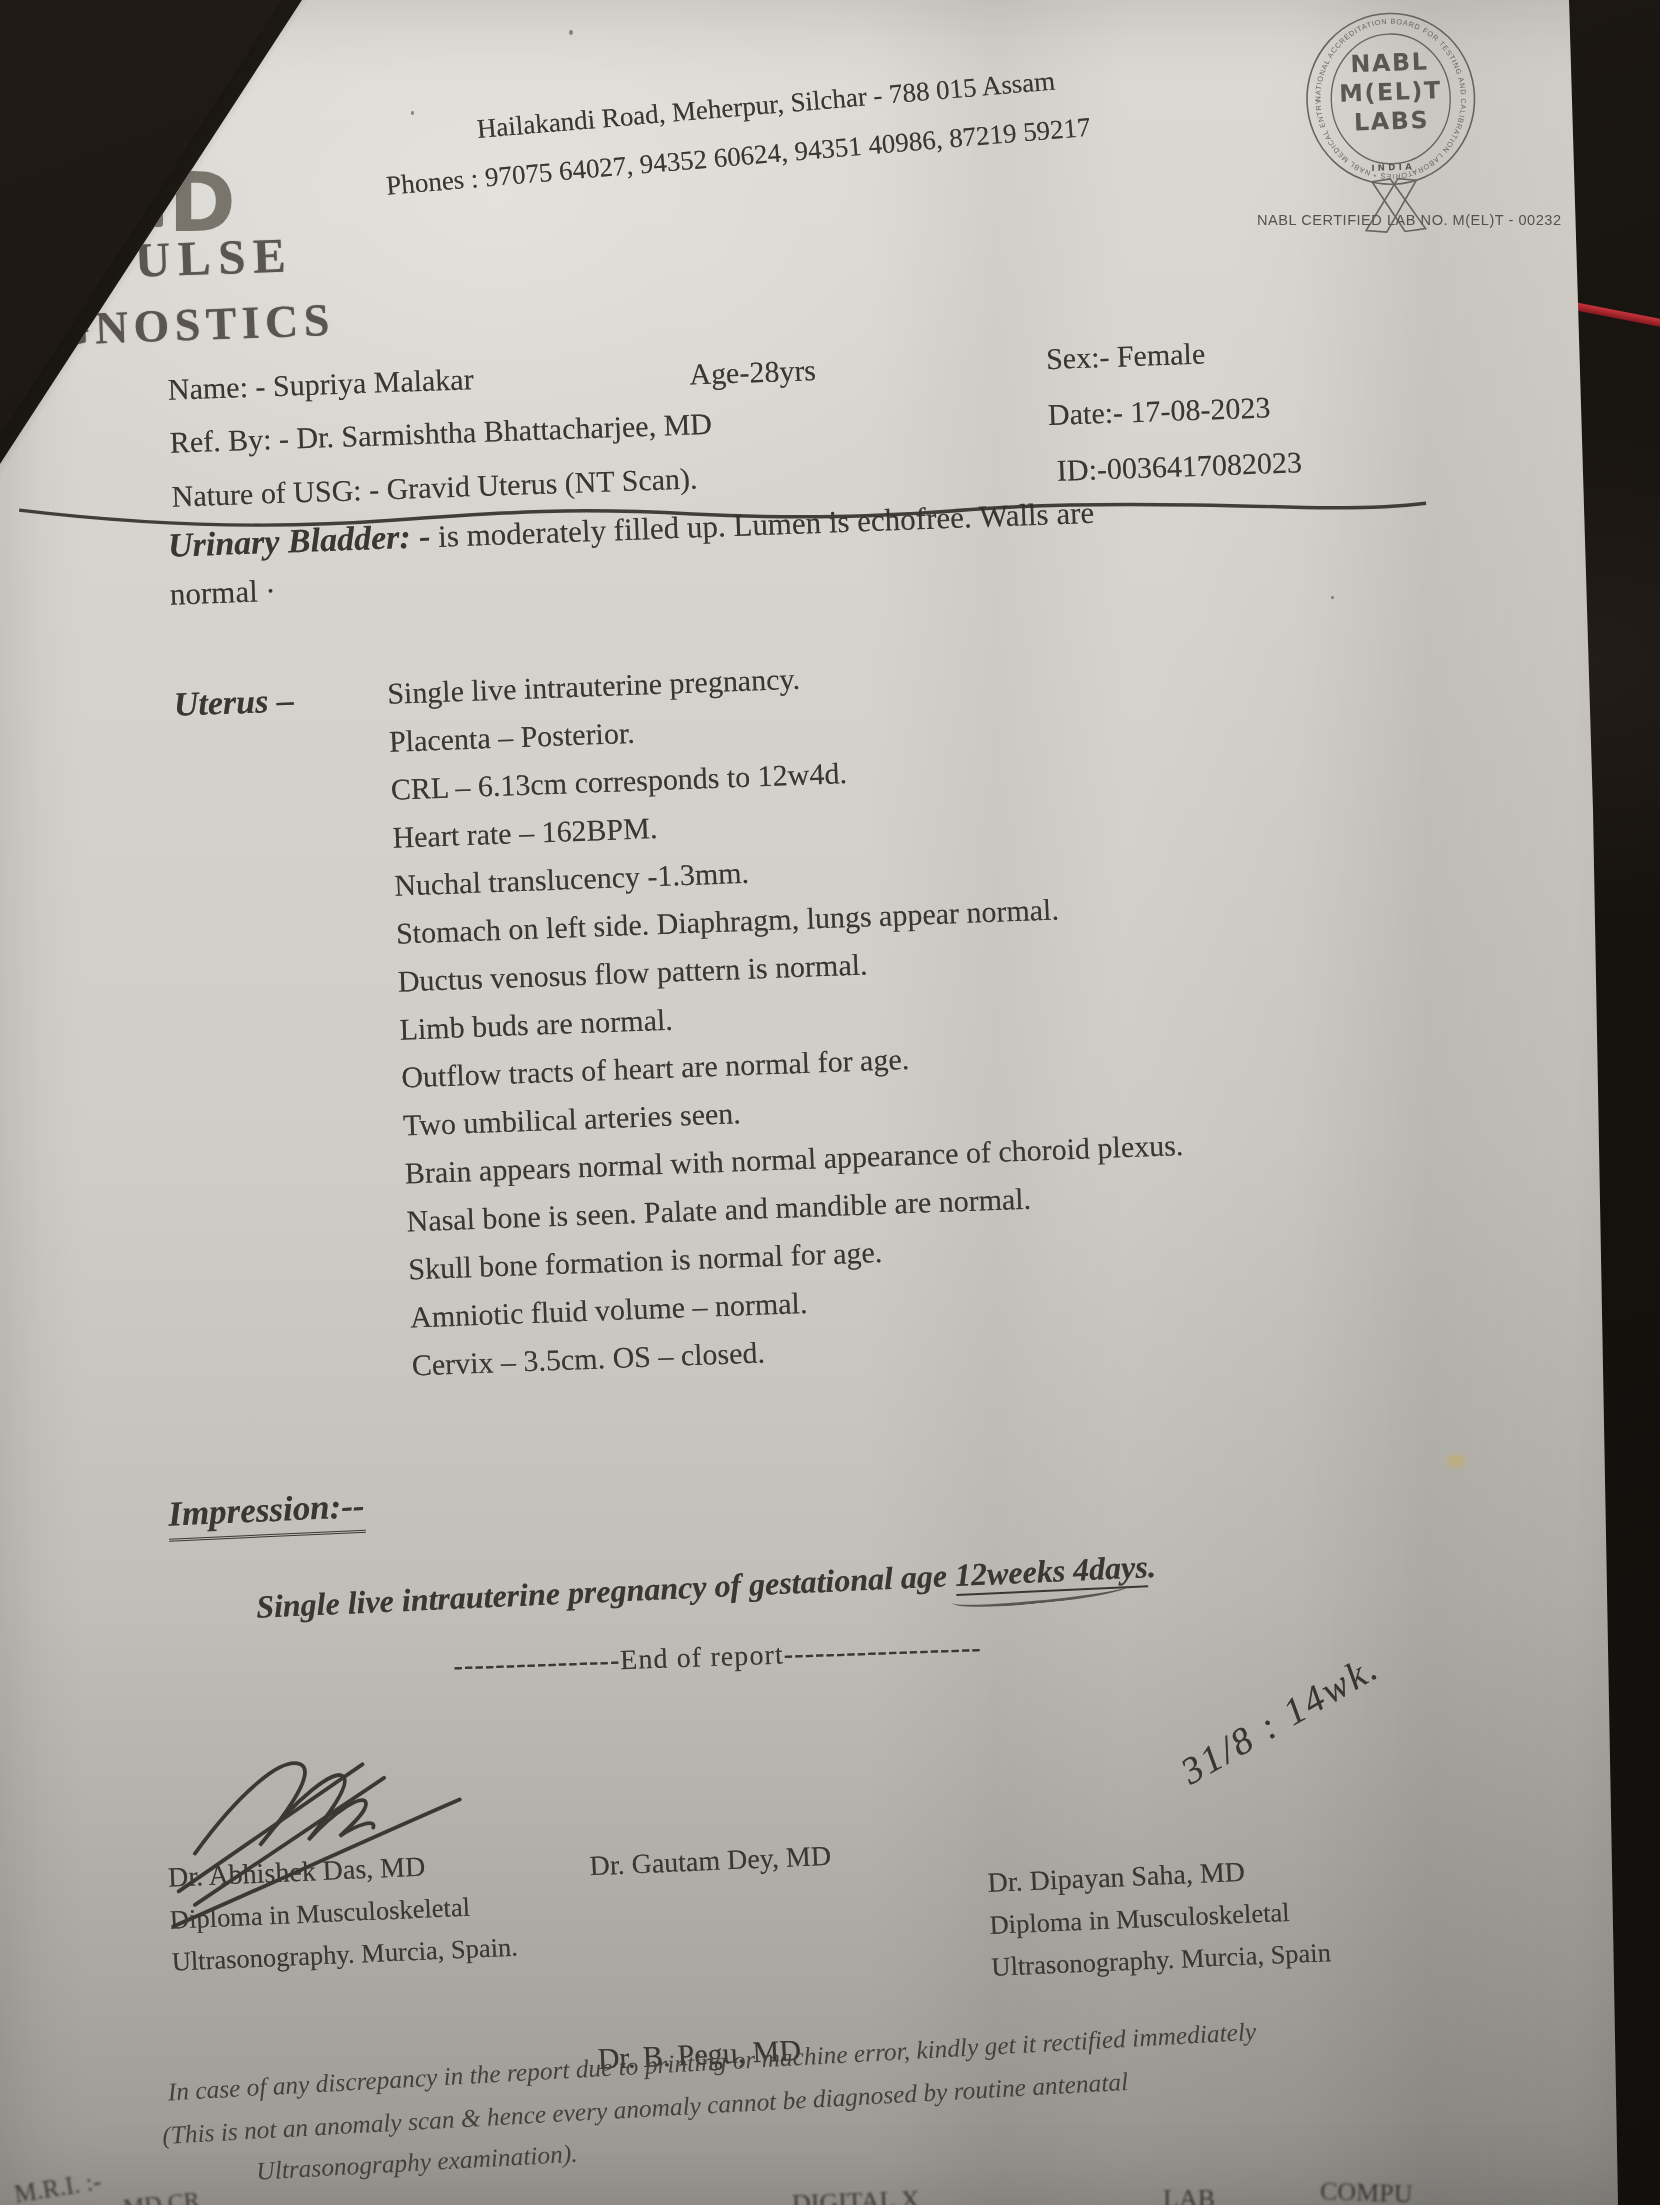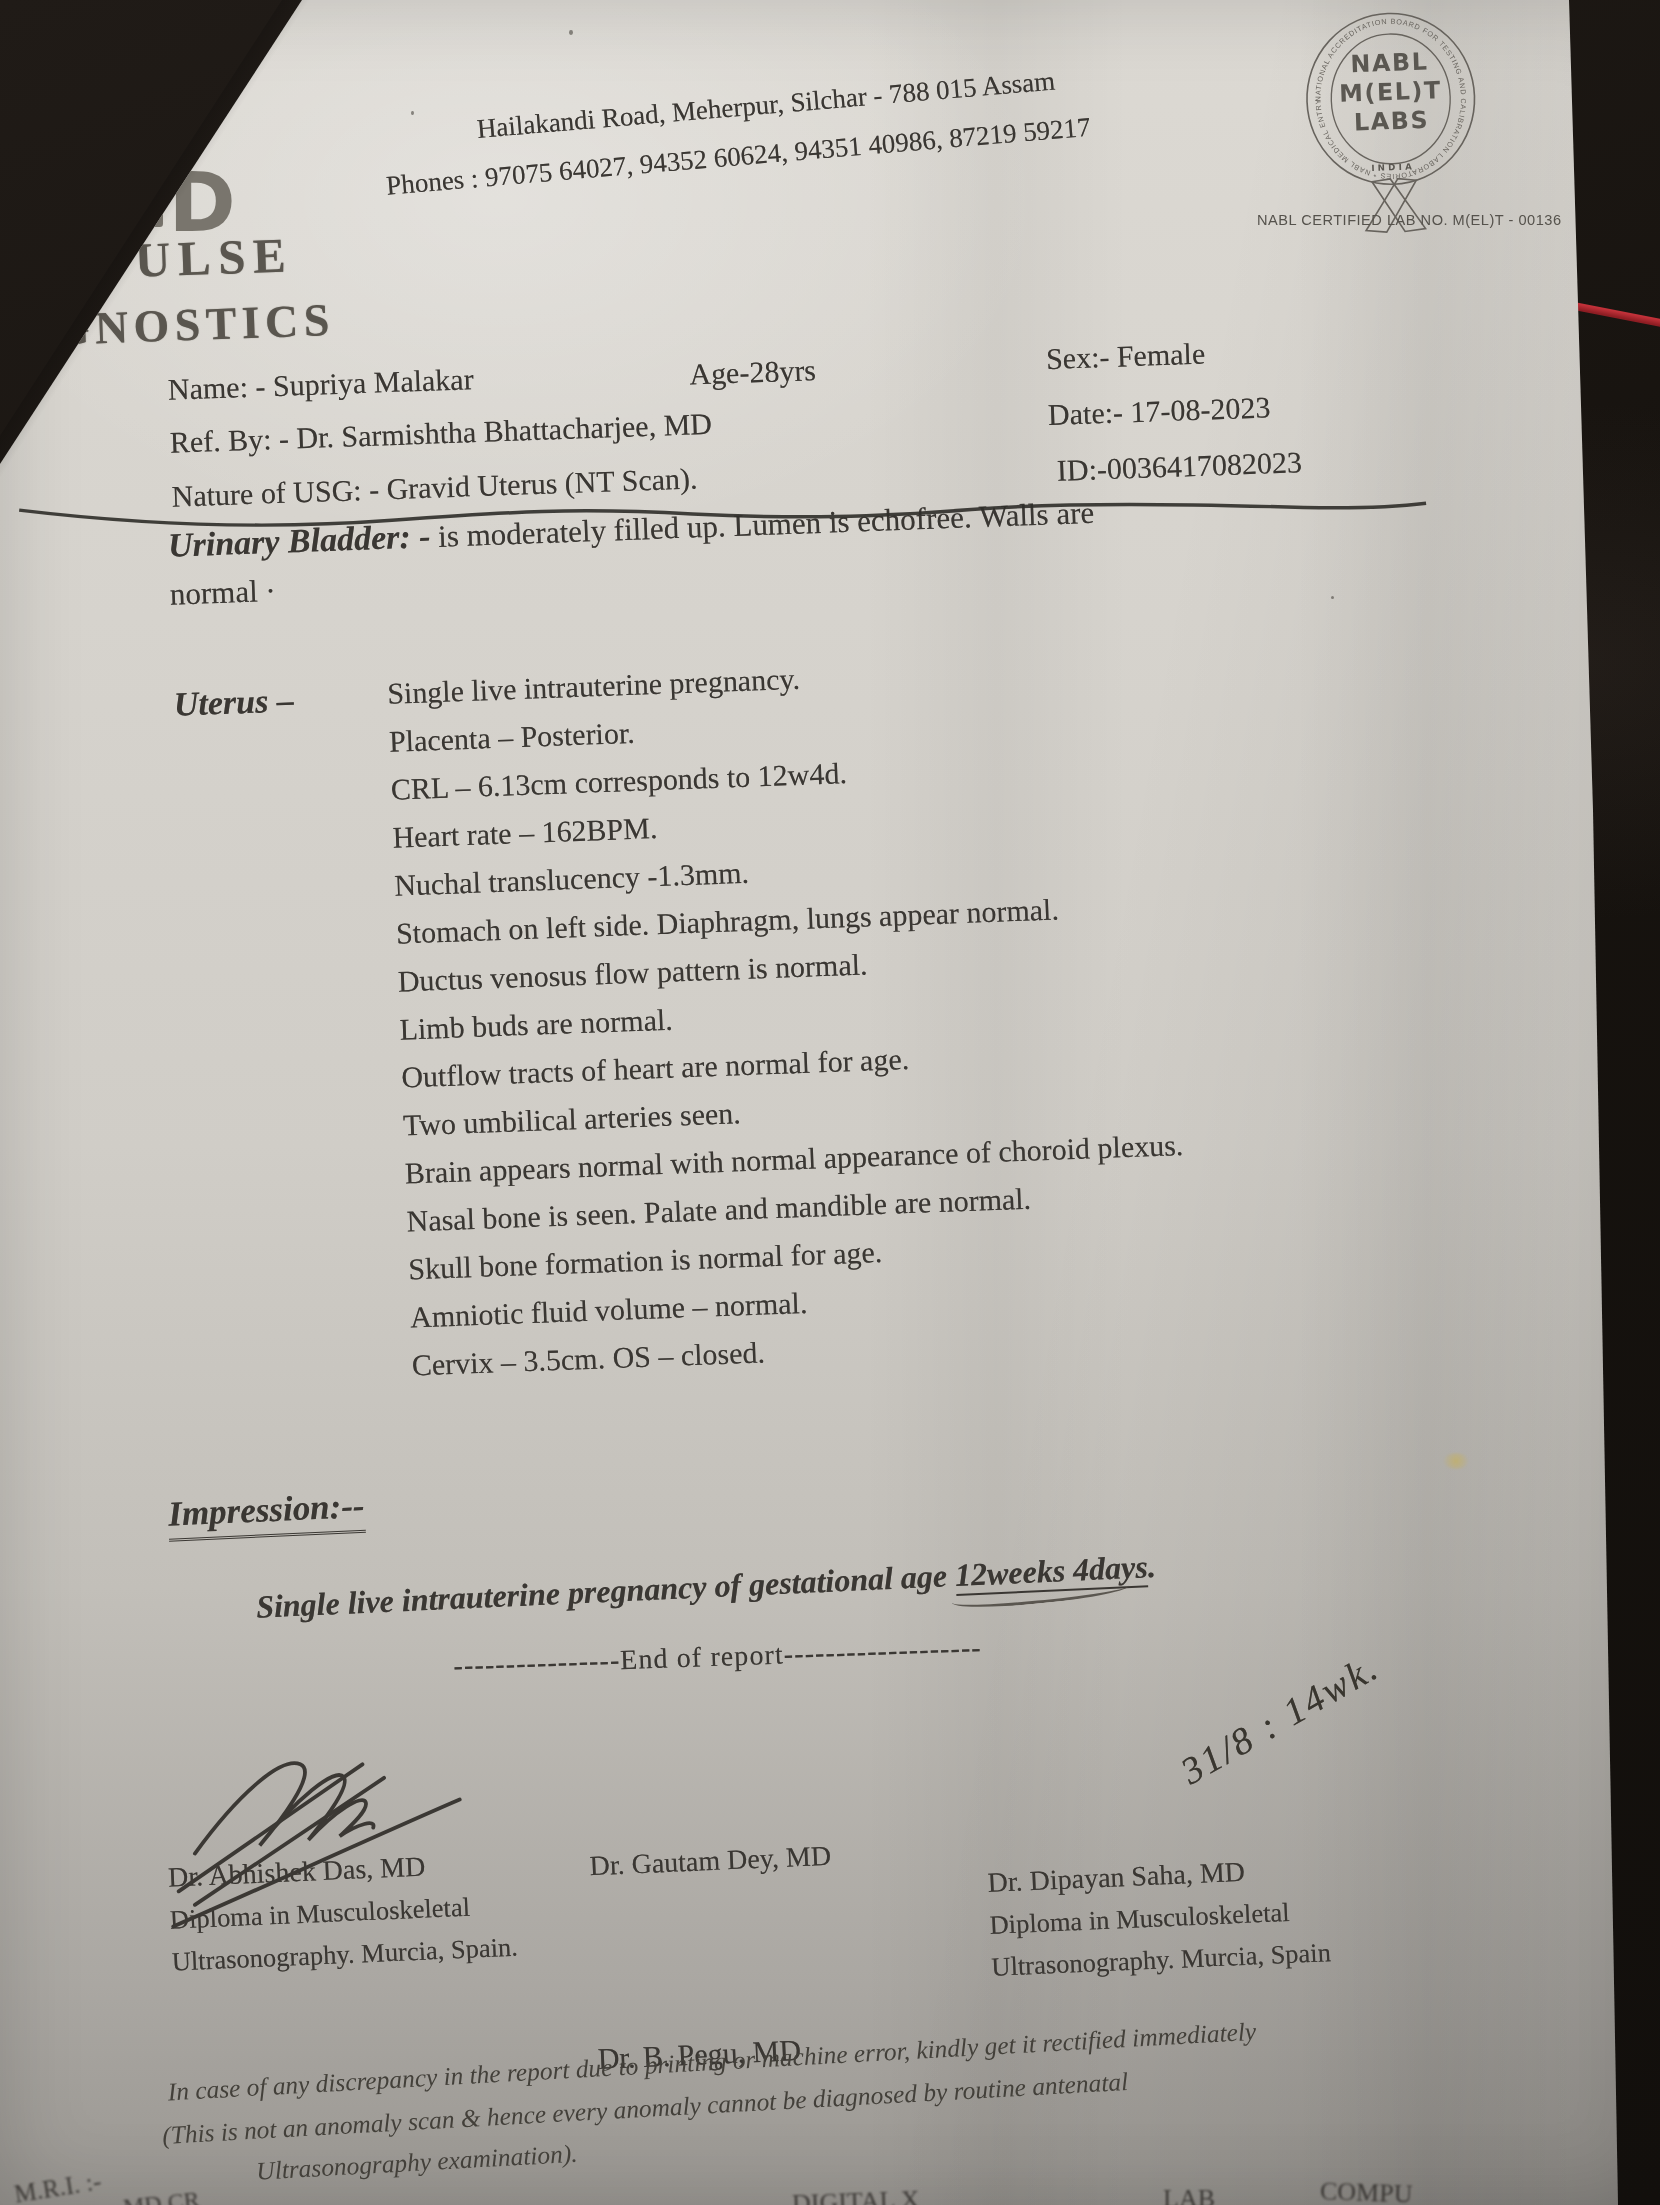--- a/index.html
+++ b/index.html
@@ -136,21 +136,21 @@
       <text x="230" y="118" font-size="44">NABL</text>
       <text x="230" y="172" font-size="44">M(EL)T</text>
       <text x="230" y="226" font-size="44">LABS</text>
       <text x="230" y="302" font-size="16" letter-spacing="6">INDIA</text>
     </g>
     <g fill="none" stroke="#5f5b55" stroke-width="3">
       <path d="M 190,322 L 224,318 L 286,412 L 248,416 Z"></path>
       <path d="M 272,322 L 238,318 L 176,412 L 214,416 Z"></path>
     </g>
   </svg>
-  <div class="abs seal-caption">NABL CERTIFIED LAB NO. M(EL)T - 00136</div>
+  <div class="abs seal-caption">NABL CERTIFIED LAB NO. M(EL)T - 00232</div>
 
   <div class="abs patient ink">
     <div class="p-name">Name: - Supriya Malakar</div>
     <div class="p-age">Age-28yrs</div>
     <div class="p-sex">Sex:- Female</div>
     <div class="p-ref">Ref. By: - Dr. Sarmishtha Bhattacharjee, MD</div>
     <div class="p-date">Date:- 17-08-2023</div>
     <div class="p-nature">Nature of USG: - Gravid Uterus (NT Scan).</div>
     <div class="p-id">ID:-0036417082023</div>
   </div>

